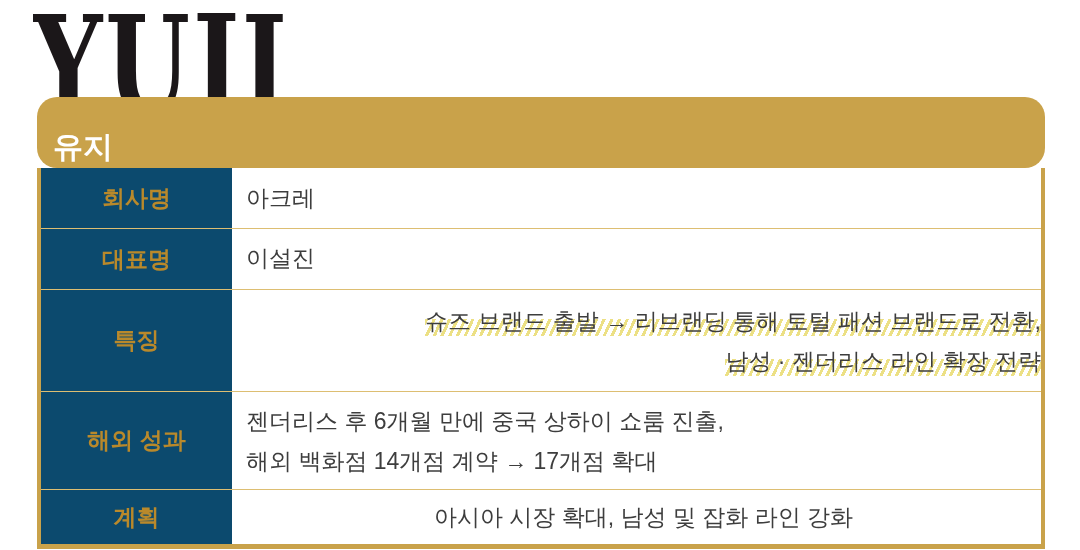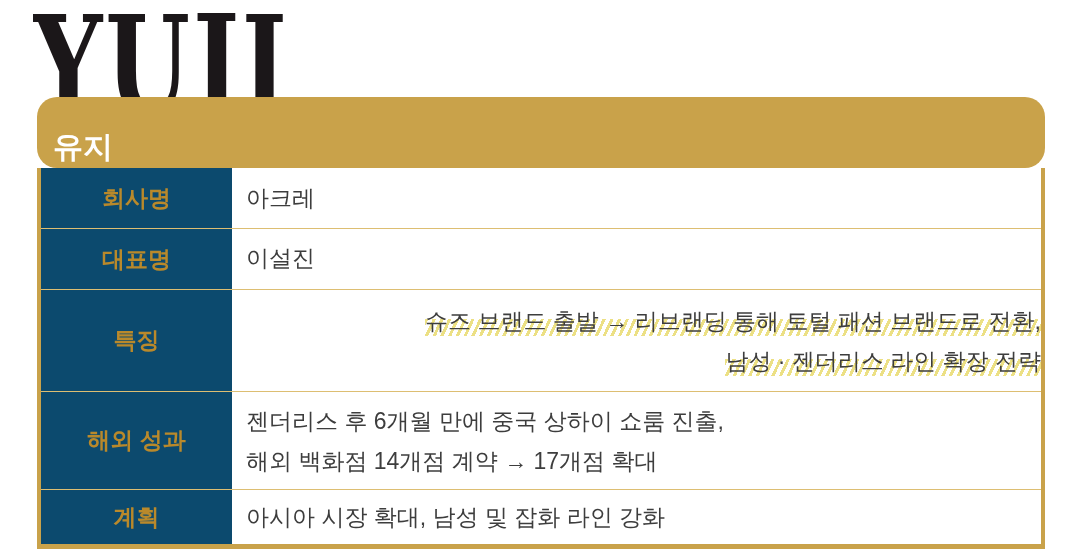--- a/index.html
+++ b/index.html
@@ -35,21 +35,21 @@
     border-right:4px solid #c9a24a;
     border-bottom:5px solid #c9a24a;
     box-sizing:border-box;
   }
   .row{display:flex;border-top:1px solid #ddbe72;}
   .row:first-child{border-top:none;}
   .row:nth-child(1){height:60px;}
   .row:nth-child(2){height:60px;font-family:Liberation Serif, serif;}
   .row:nth-child(3){height:101px;text-align:right;}
   .row:nth-child(4){height:97px;}
-  .row:nth-child(5){height:54px;}
+  .row:nth-child(5){height:54px;text-align:center;}
   .cell-label{
     width:191px;background:#0c4a6e;
     display:flex;align-items:center;justify-content:center;
     color:#b9892b;font-weight:bold;font-size:23px;
     flex-shrink:0;
   }
   .cell-value{
     flex:1;background:#ffffff;
     display:flex;flex-direction:column;justify-content:center;
     padding-left:14px;box-sizing:border-box;

